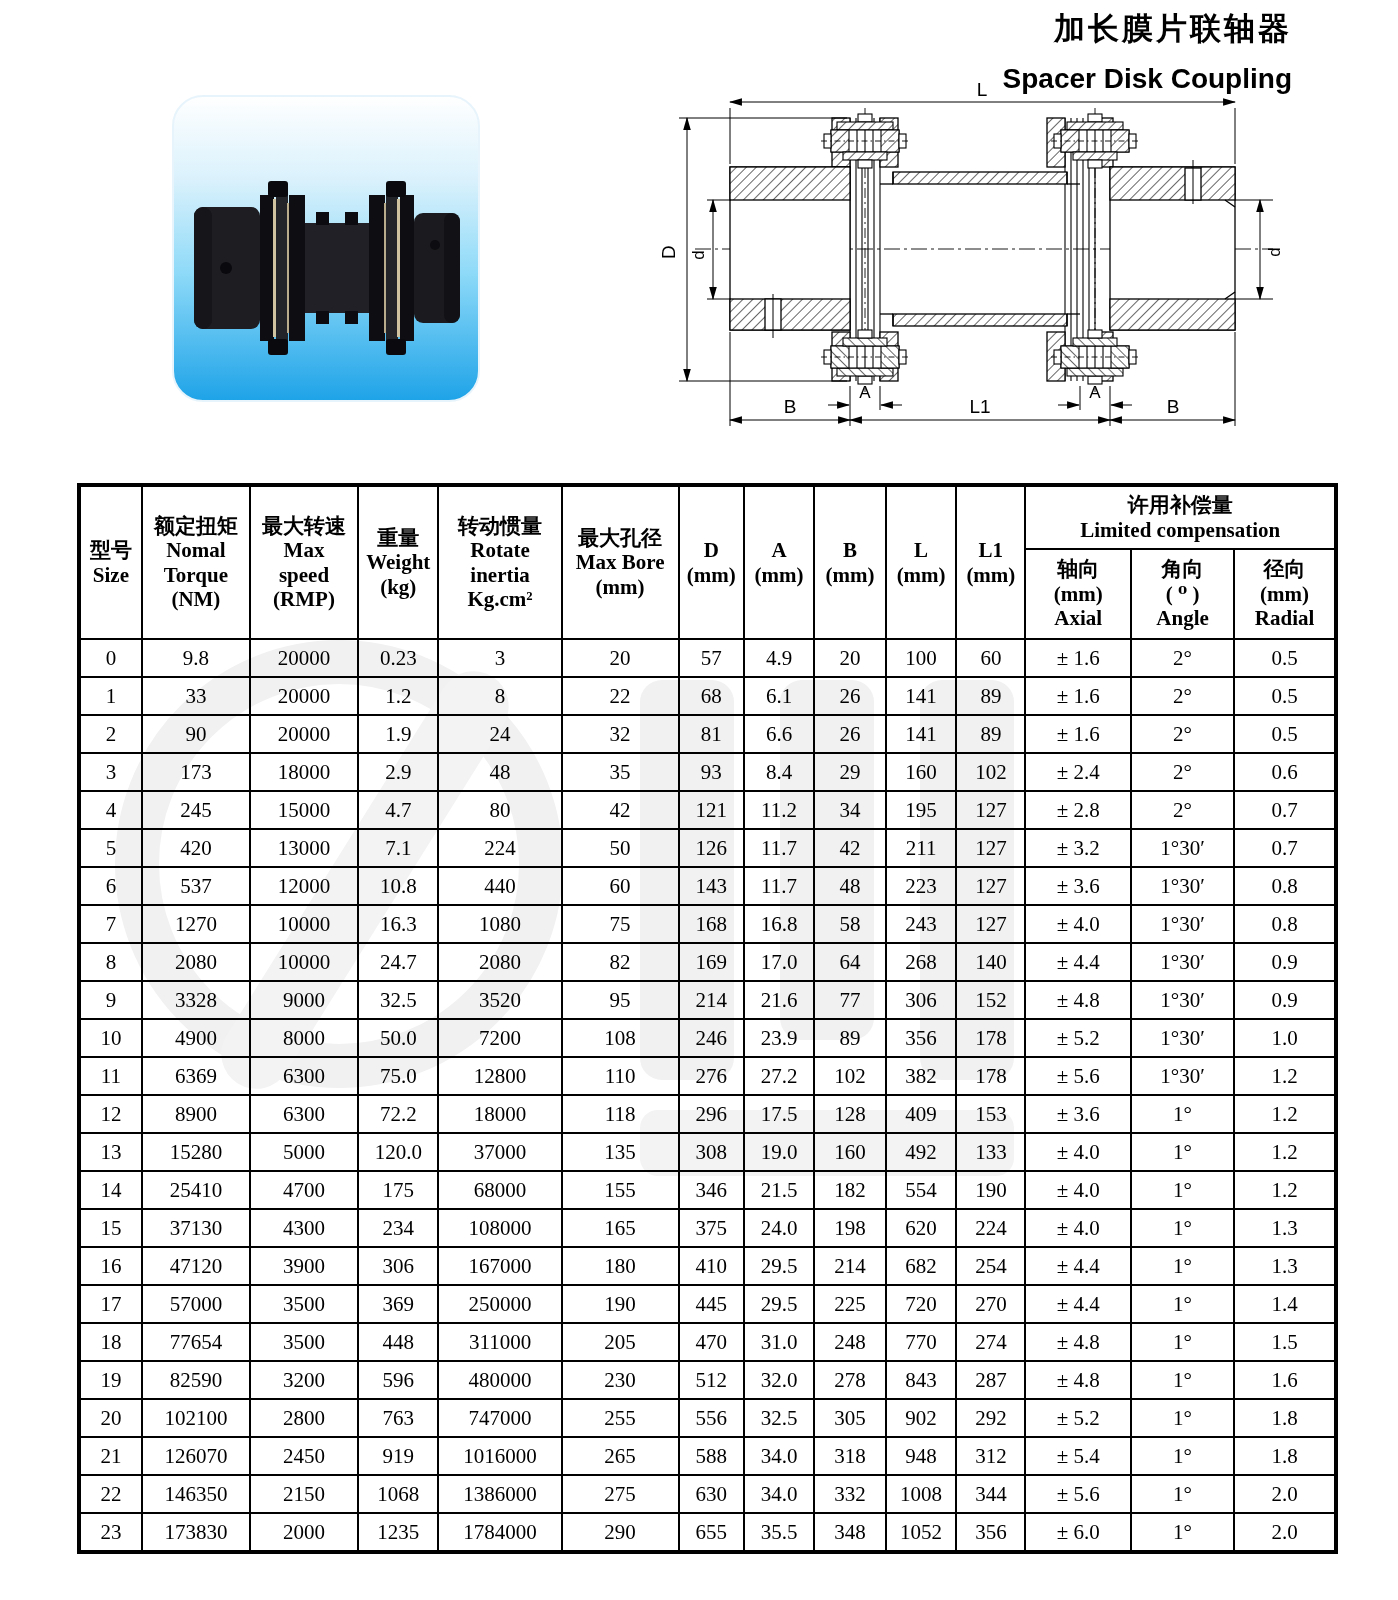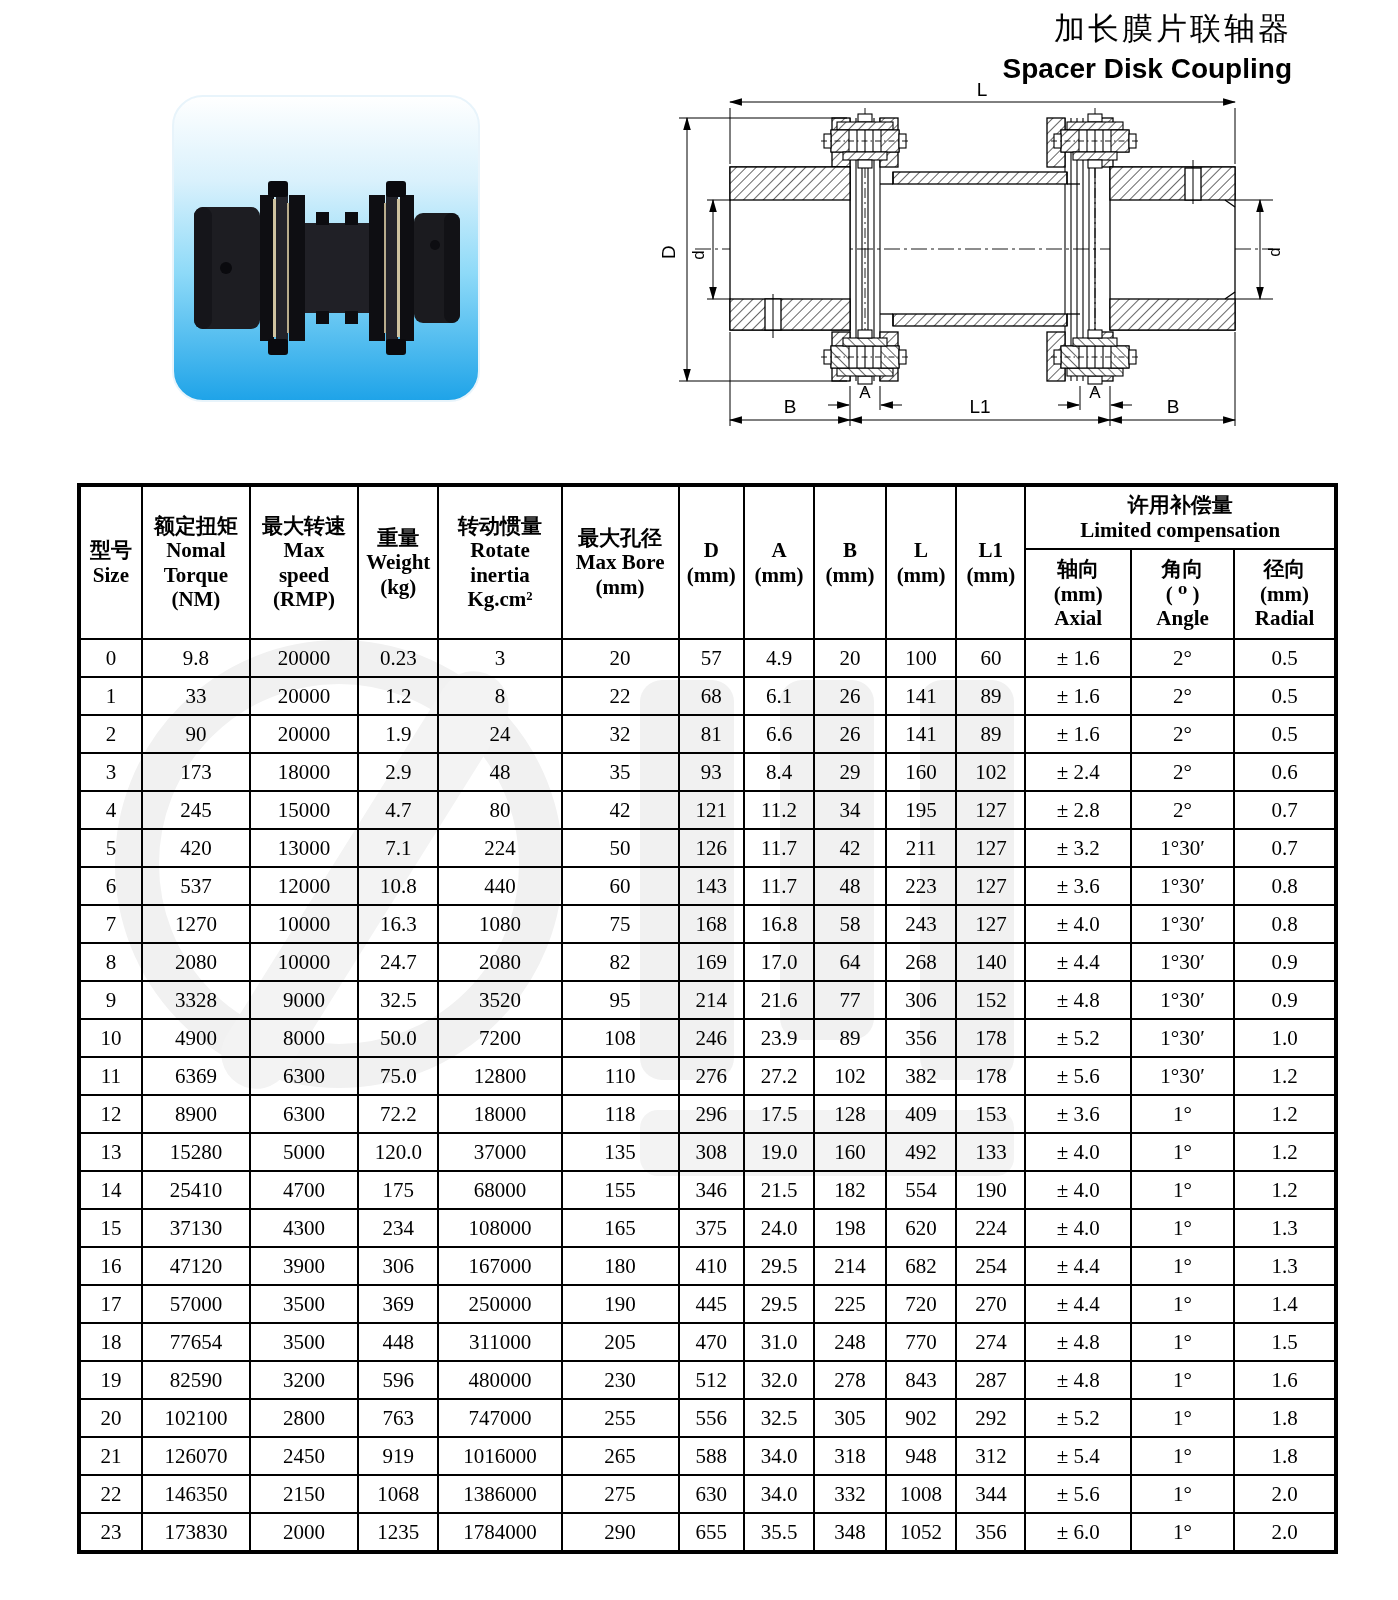--- a/index.html
+++ b/index.html
@@ -4,22 +4,22 @@
 <style>
   html,body{margin:0;padding:0;}
   body{
     width:1398px;height:1600px;position:relative;background:#ffffff;
     font-family:"Liberation Serif","DejaVu Serif",serif;color:#000;
     overflow:hidden;
   }
   
   .title-block{position:absolute;top:12px;right:106px;text-align:right;
     font-family:"Liberation Sans","DejaVu Sans",sans-serif;line-height:1.1;}
-  .title-cn{font-size:31px;font-weight:normal;letter-spacing:3px;}
-  .title-en{font-size:28px;font-weight:bold;letter-spacing:0px;margin-top:8px;}
+  .title-cn{font-size:31px;font-weight:bold;letter-spacing:3px;}
+  .title-en{font-size:28px;font-weight:bold;letter-spacing:0px;margin-top:18px;}
   
   .photo{position:absolute;left:172px;top:95px;width:308px;height:307px;}
   
   .drawing{position:absolute;left:625px;top:80px;width:770px;height:365px;}
   .drawing svg{display:block;}
   
   .watermark{position:absolute;left:0;top:0;width:1398px;height:1600px;z-index:0;}
   .wm-ring{position:absolute;left:115px;top:640px;width:360px;height:360px;
     border:44px solid #f1f1f1;border-radius:50%;}
   .wm-swoosh{position:absolute;left:330px;top:640px;width:70px;height:480px;

